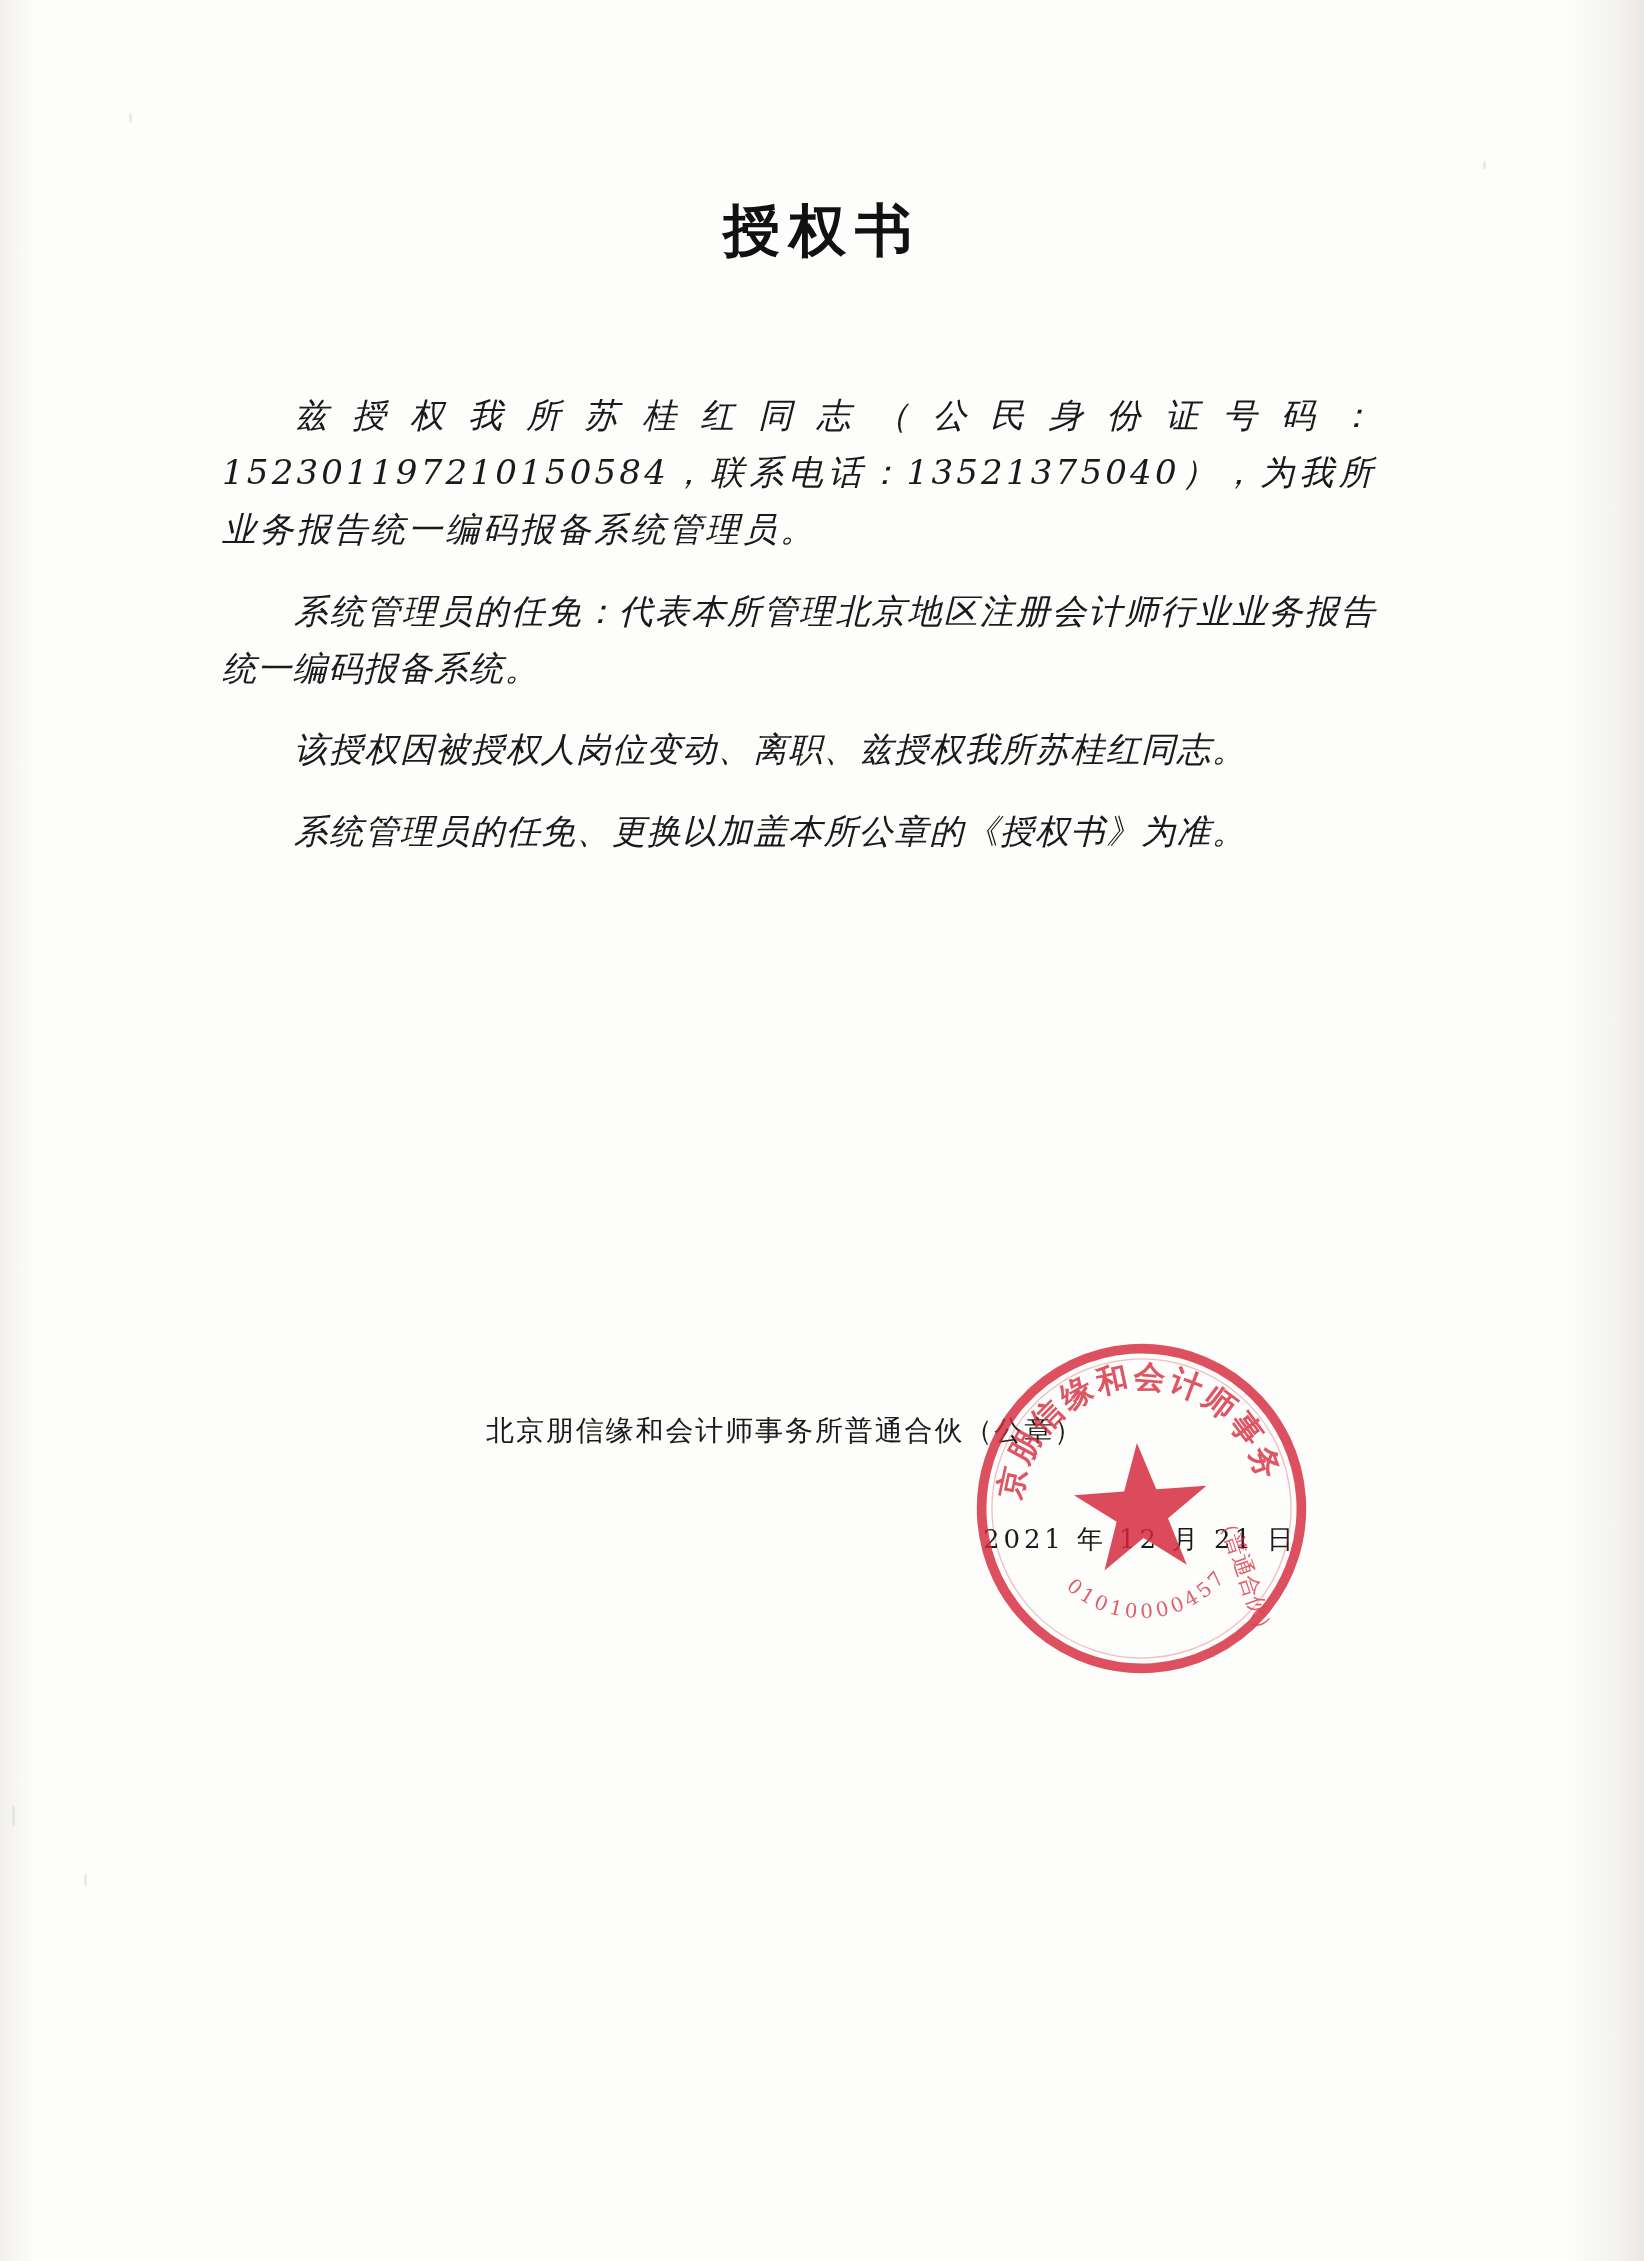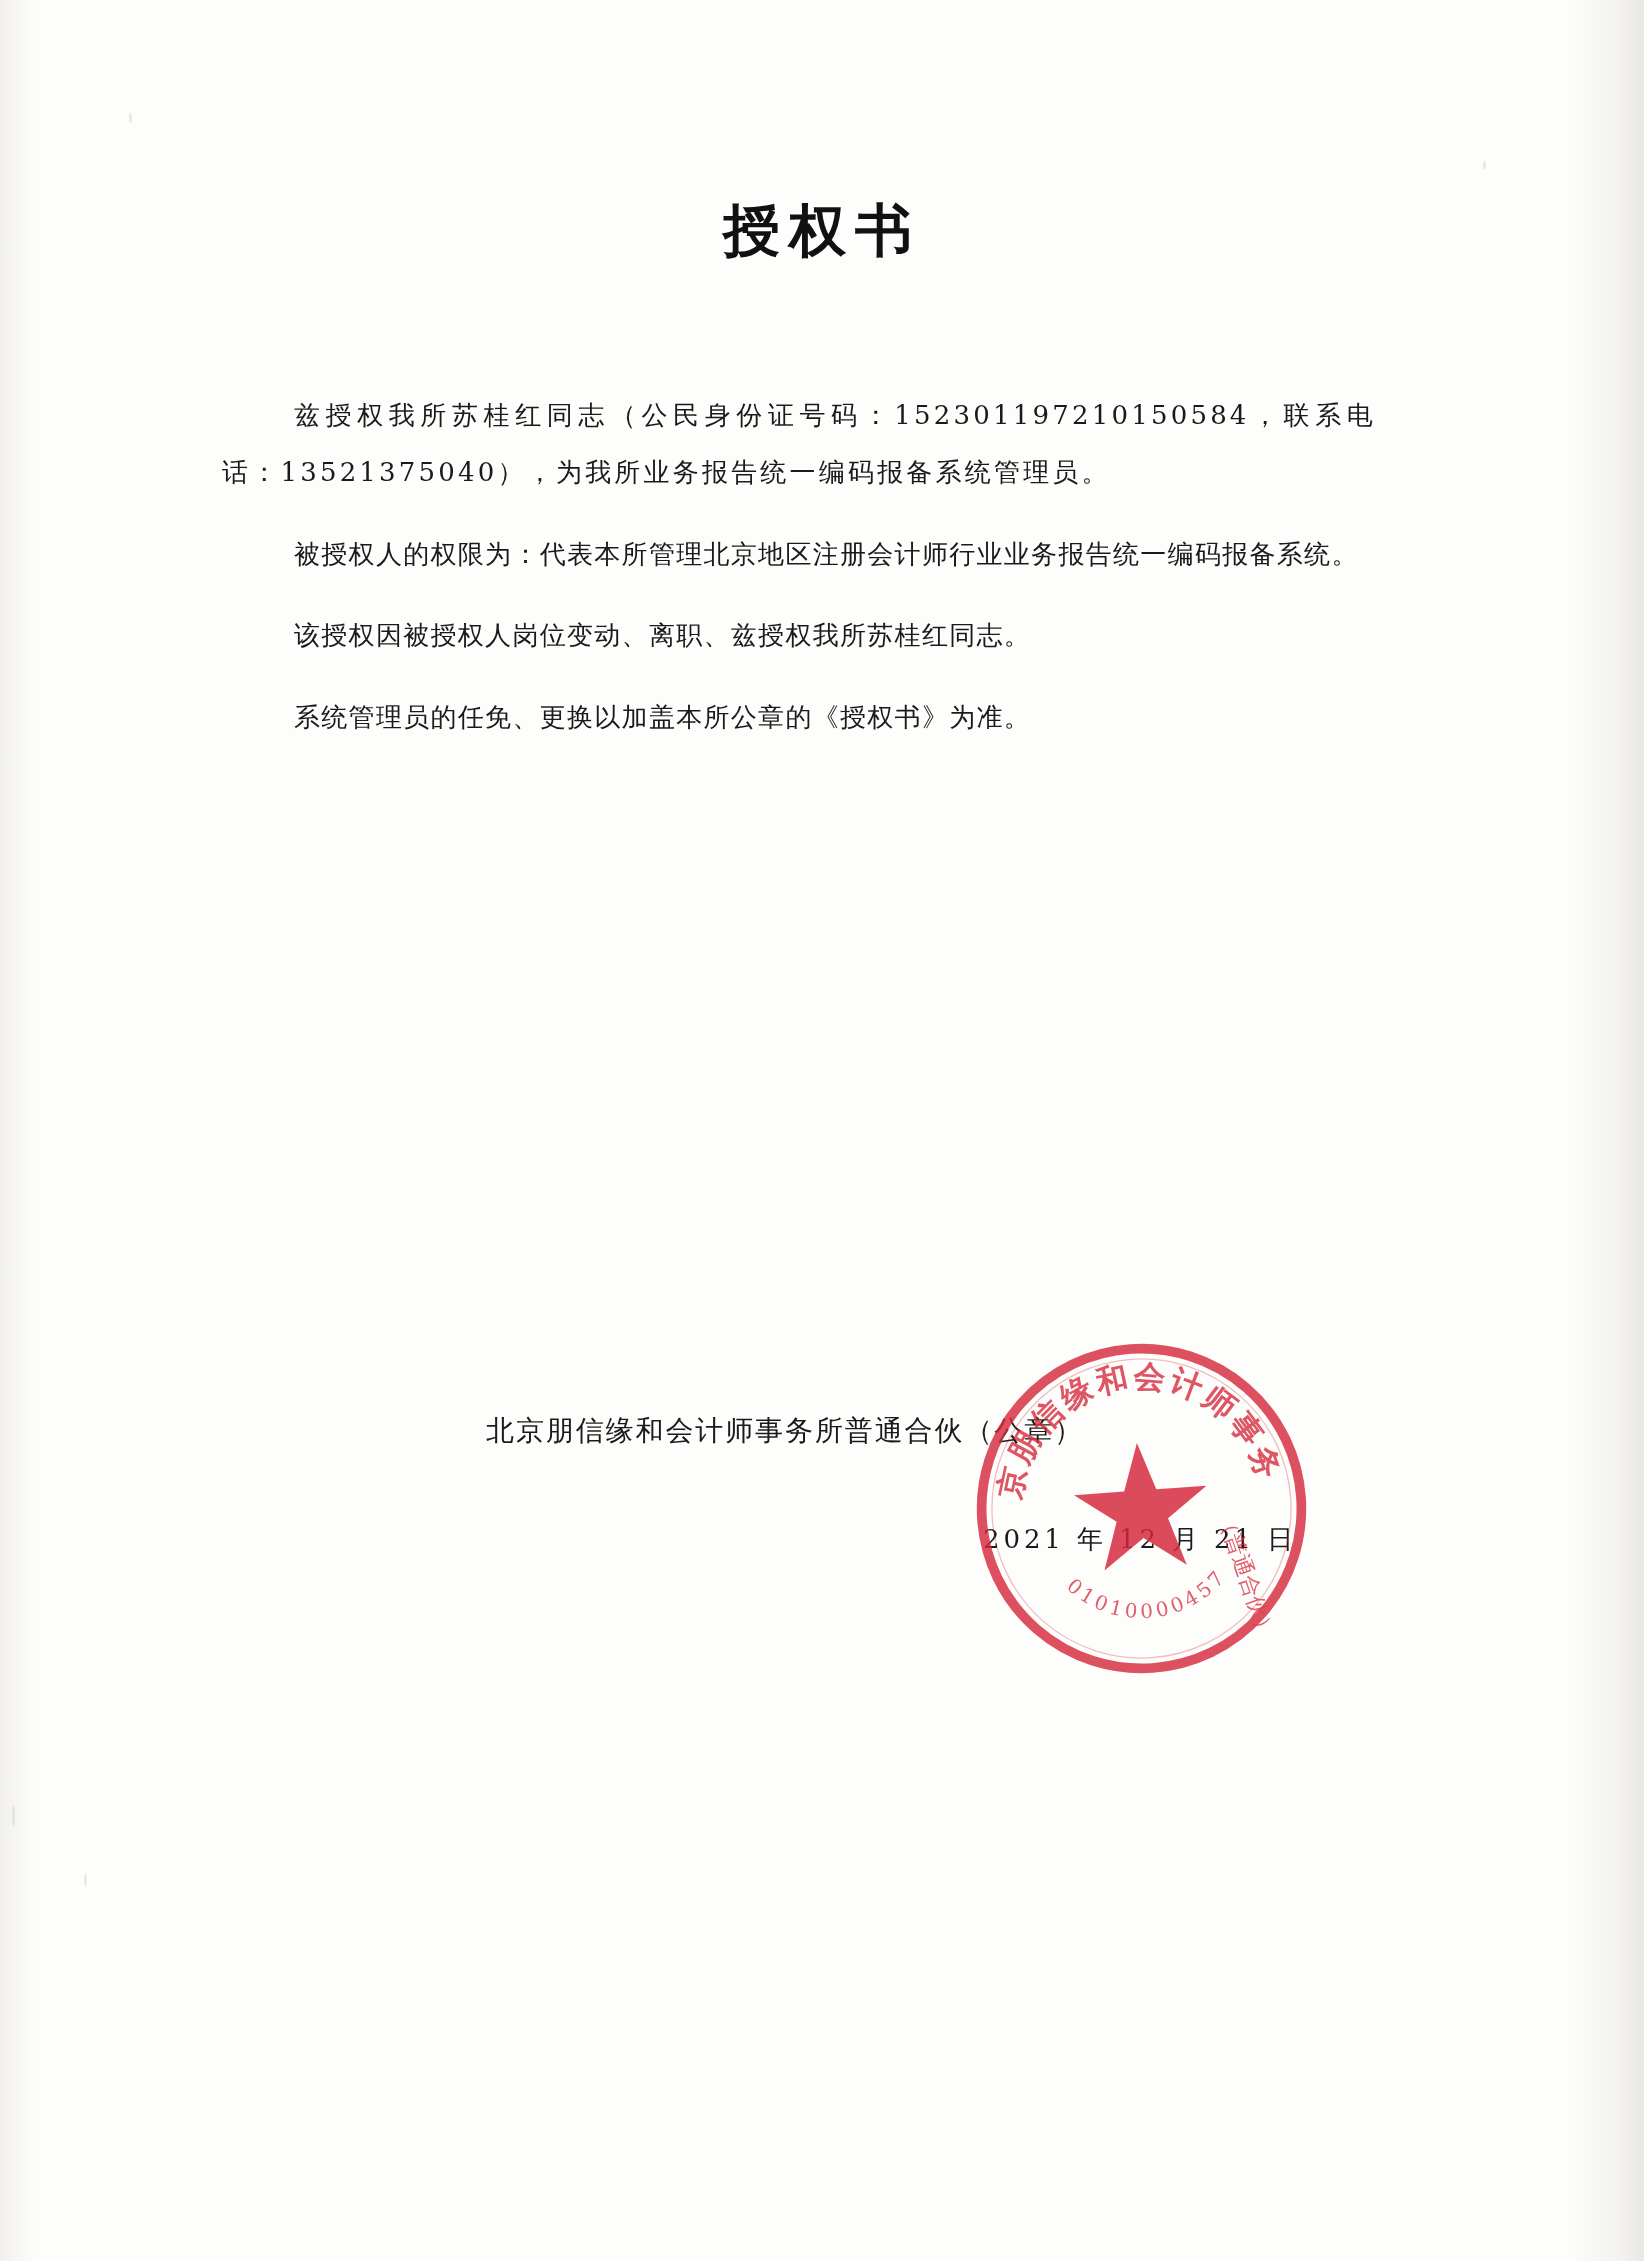--- a/index.html
+++ b/index.html
@@ -50,28 +50,29 @@
 
   .body-block {
     position: absolute;
     left: 222px;
     top: 387px;
     width: 1154px;
     color: #1a1a1a;
   }
 
   .para {
-    font-size: 26px;
+    font-size: 34px;
     line-height: 57px;
     text-align: justify;
     text-justify: inter-ideograph;
     margin: 0 0 24.5px 0;
     text-indent: 72px;
     letter-spacing: 1.3px;
     font-family: "DejaVu Serif", "Liberation Serif", serif;
+    font-style: italic;
   }
   .para.p1 { letter-spacing: 3.2px; }
 
   .sign-block {
     position: absolute;
     left: 222px;
     top: 1412px;
     width: 1154px;
     color: #1a1a1a;
   }
@@ -113,21 +114,21 @@
 
   <div class="scan-speck" style="left:11.6px;  top:1805px; width:3.9px;  height:22px;"></div>
   <div class="scan-speck" style="left:84px; top:1873px; width:3.2px;  height:14px;"></div>
   <div class="scan-speck" style="left:129px; top:113px;  width:2.6px;  height:10.3px;"></div>
   <div class="scan-speck" style="left:1483px;top:161px;  width:2.6px;  height:9px;"></div>
 
   <div class="doc-title">授权书</div>
 
   <div class="body-block">
     <p class="para p1">兹授权我所苏桂红同志（公民身份证号码：152301197210150584，联系电话：13521375040），为我所业务报告统一编码报备系统管理员。</p>
-    <p class="para">被授权人的权限为：代表本所管理北京地区注册会计师行业业务报告统一编码报备系统。</p>
+    <p class="para">系统管理员的任免：代表本所管理北京地区注册会计师行业业务报告统一编码报备系统。</p>
     <p class="para">该授权因被授权人岗位变动、离职、兹授权我所苏桂红同志。</p>
     <p class="para">系统管理员的任免、更换以加盖本所公章的《授权书》为准。</p>
   </div>
 
   <div class="sign-block">
     <div class="sign-org">北京朋信缘和会计师事务所普通合伙（公章）</div>
     <div class="sign-date">2021 年 12 月 21 日</div>
   </div>
 
   <div class="seal">

